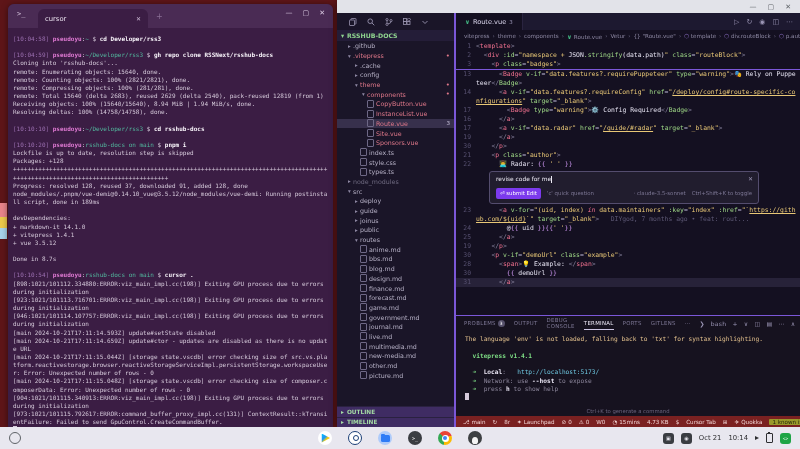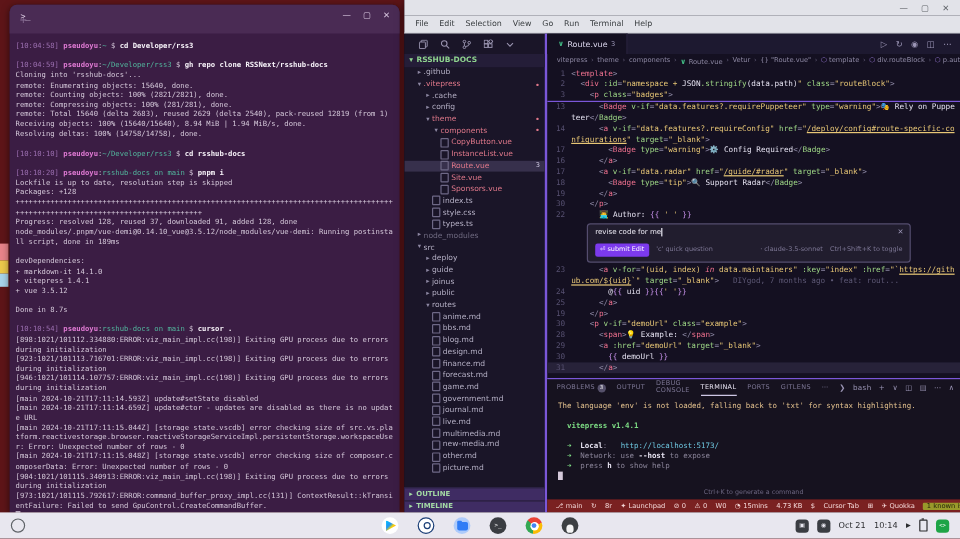--- a/index.html
+++ b/index.html
@@ -141,20 +141,24 @@
 
 <div id="edge-strips">
     <div class="strip" style="background: rgb(232, 132, 138); top: 203px; height: 14px;"></div>
     <div class="strip" style="background: rgb(236, 201, 75); top: 217px; height: 11px;"></div>
     <div class="strip" style="background: rgb(168, 212, 234); top: 228px; height: 11px;"></div>
   </div>
 
 <div id="term-win">
   <div class="term-titlebar">
     <span class="term-app-icon">&gt;_</span>
+    <div class="term-tab">
+      <span>cursor</span>
+      <span class="x">✕</span>
+    </div>
     <span class="term-newtab">+</span>
     <div class="term-controls">
       <span>—</span>
       <span>▢</span>
       <span>✕</span>
     </div>
   </div>
   <div class="term-body" id="term-body">
       <div class="tline"><span class="ts">[10:04:58] </span><span class="us">pseudoyu</span><span class="df">:</span><span class="pa">~</span><span class="df"> $ </span><span class="cm">cd Developer/rss3</span></div>
       <div class="tline"></div>
@@ -196,30 +200,20 @@
       <div class="tline"><span class="tcursor"> </span></div>
     </div>
 </div>
 
 <div id="code-win">
   <div class="frame">
     <span>—</span>
     <span>▢</span>
     <span>✕</span>
   </div>
-  <div class="menubar" id="menubar">
-      <span class="menu-item">File</span>
-      <span class="menu-item">Edit</span>
-      <span class="menu-item">Selection</span>
-      <span class="menu-item">View</span>
-      <span class="menu-item">Go</span>
-      <span class="menu-item">Run</span>
-      <span class="menu-item">Terminal</span>
-      <span class="menu-item">Help</span>
-    </div>
 
   <div class="main">
 
     <div class="sidebar">
       <div class="activity" id="activity">
           <span>
             <svg width="8" height="8" viewBox="0 0 8 8">
               <rect x="2" y="0.5" width="5" height="5.5" rx="0.5" fill="none" stroke="#9a94b0" stroke-width="0.8"></rect>
               <rect x="0.5" y="2" width="5" height="5.5" rx="0.5" fill="#1a1528" stroke="#9a94b0" stroke-width="0.8"></rect>
             </svg>
@@ -478,34 +472,34 @@
             </div>
             <div class="cline">
               <span class="ln">16</span>
               <span class="lc"><span class="w">      </span><span class="g">&lt;/</span><span class="t">a</span><span class="g">&gt;</span></span>
             </div>
             <div class="cline">
               <span class="ln">17</span>
               <span class="lc"><span class="w">      </span><span class="g">&lt;</span><span class="t">a</span><span class="w"> </span><span class="a">v-if</span><span class="g">=</span><span class="s">"data.radar"</span><span class="w"> </span><span class="a">href</span><span class="g">=</span><span class="s">"</span><span class="u">/guide/#radar</span><span class="s">"</span><span class="w"> </span><span class="a">target</span><span class="g">=</span><span class="s">"_blank"</span><span class="g">&gt;</span></span>
             </div>
             <div class="cline">
-              <span class="ln">18</span>
-              <span class="lc"><span class="w">        </span><span class="g">&lt;</span><span class="t">Badge</span><span class="w"> </span><span class="a">type</span><span class="g">=</span><span class="s">"tip"</span><span class="g">&gt;</span><span class="w">🔍 Support Radar</span><span class="g">&lt;/</span><span class="ct">Badge</span><span class="g">&gt;</span></span>
-            </div>
-            <div class="cline">
               <span class="ln">19</span>
               <span class="lc"><span class="w">      </span><span class="g">&lt;/</span><span class="t">a</span><span class="g">&gt;</span></span>
             </div>
             <div class="cline">
               <span class="ln">30</span>
               <span class="lc"><span class="w">    </span><span class="g">&lt;/</span><span class="t">p</span><span class="g">&gt;</span></span>
             </div>
             <div class="cline">
+              <span class="ln">21</span>
+              <span class="lc"><span class="w">    </span><span class="g">&lt;</span><span class="t">p</span><span class="w"> </span><span class="a">class</span><span class="g">=</span><span class="s">"author"</span><span class="g">&gt;</span></span>
+            </div>
+            <div class="cline">
               <span class="ln">22</span>
-              <span class="lc"><span class="w">      👨‍💻 Author: </span><span class="m">{{</span><span class="s"> ' ' </span><span class="m">}}</span></span>
+              <span class="lc"><span class="w">      👨‍💻 Radar: </span><span class="m">{{</span><span class="s"> ' ' </span><span class="m">}}</span></span>
             </div>
             <div class="popup">
               <span class="close">✕</span>
               <div class="p-input">revise code for me<span class="caret"></span></div>
               <div class="p-row2">
                 <span class="p-submit">⏎ submit Edit</span>
                 <span>'c' quick question</span>
                 <span class="p-right">
                   <span>· claude-3.5-sonnet</span>
                   <span>Ctrl+Shift+K to toggle</span>
@@ -530,24 +524,20 @@
             </div>
             <div class="cline">
               <span class="ln">30</span>
               <span class="lc"><span class="w">    </span><span class="g">&lt;</span><span class="t">p</span><span class="w"> </span><span class="a">v-if</span><span class="g">=</span><span class="s">"demoUrl"</span><span class="w"> </span><span class="a">class</span><span class="g">=</span><span class="s">"example"</span><span class="g">&gt;</span></span>
             </div>
             <div class="cline">
               <span class="ln">28</span>
               <span class="lc"><span class="w">      </span><span class="g">&lt;</span><span class="t">span</span><span class="g">&gt;</span><span class="w">💡 Example: </span><span class="g">&lt;/</span><span class="t">span</span><span class="g">&gt;</span></span>
             </div>
             <div class="cline">
-              <span class="ln">29</span>
-              <span class="lc"><span class="w">      </span><span class="g">&lt;</span><span class="t">a</span><span class="w"> </span><span class="a">:href</span><span class="g">=</span><span class="s">"demoUrl"</span><span class="w"> </span><span class="a">target</span><span class="g">=</span><span class="s">"_blank"</span><span class="g">&gt;</span></span>
-            </div>
-            <div class="cline">
               <span class="ln">30</span>
               <span class="lc"><span class="w">        </span><span class="m">{{</span><span class="w"> demoUrl </span><span class="m">}}</span></span>
             </div>
             <div class="cline cur">
               <span class="ln">31</span>
               <span class="lc"><span class="w">      </span><span class="g">&lt;/</span><span class="t">a</span><span class="g">&gt;</span></span>
             </div>
           </div>
       </div>
 

